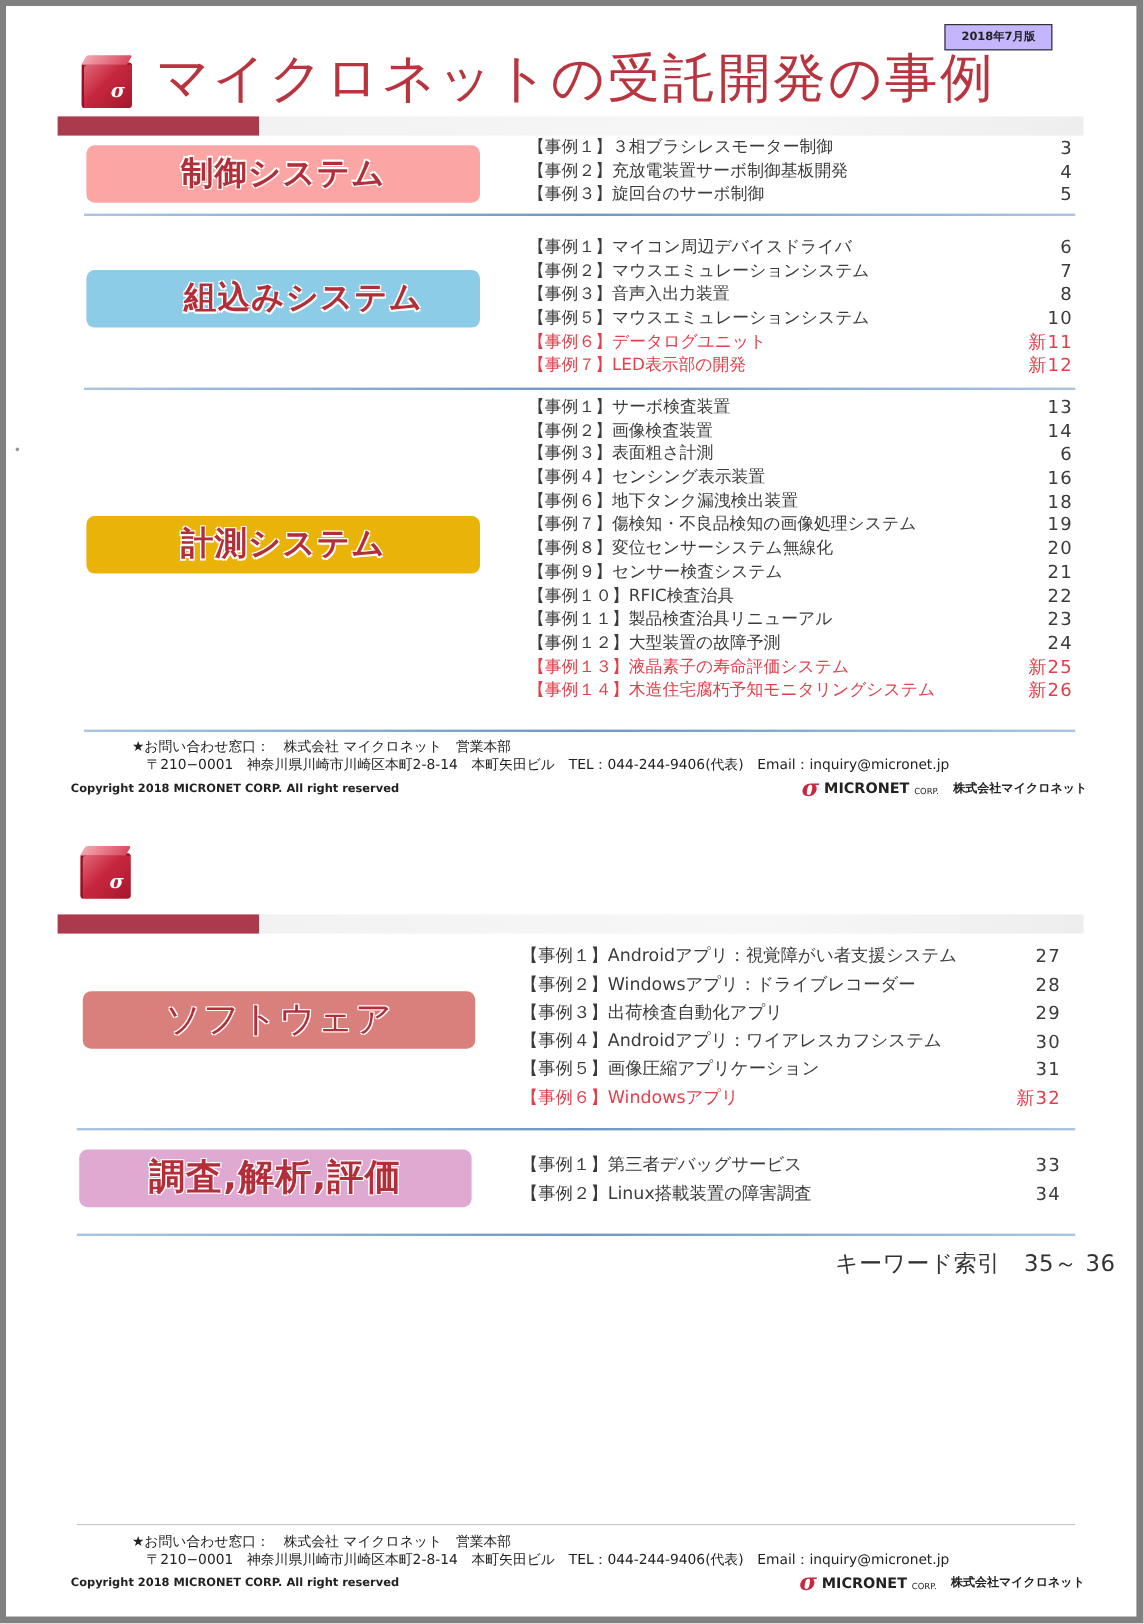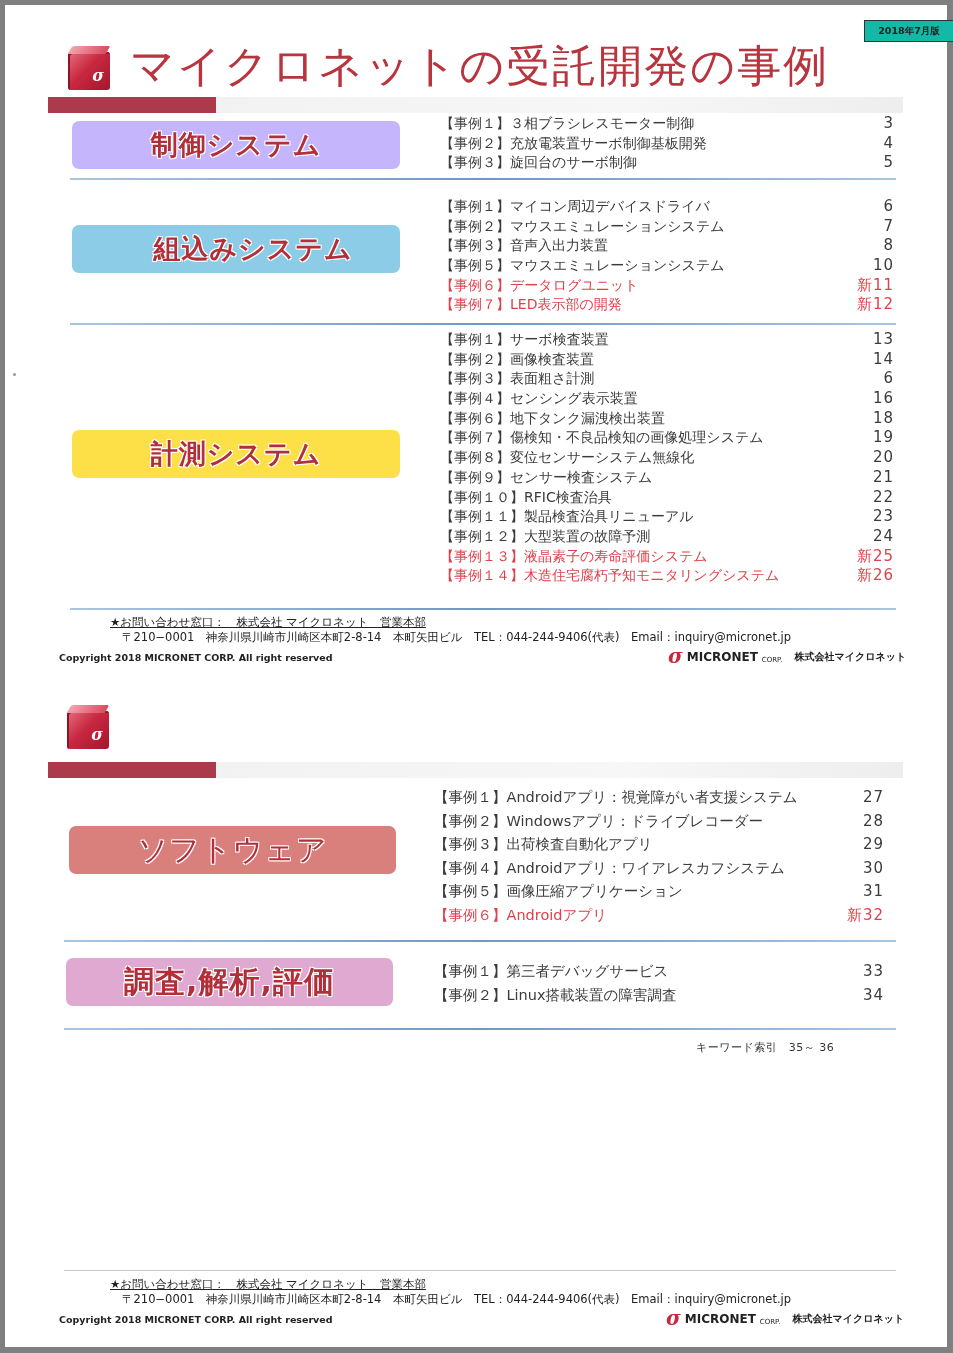--- a/index.html
+++ b/index.html
@@ -1,59 +1,59 @@
 <!DOCTYPE html>
 <html><head>
   <meta charset="utf-8">
   <style>
     * { box-sizing: border-box; margin: 0; padding: 0; }
     html, body { width: 953px; height: 1353px; background: #ffffff; overflow: hidden; }
     body { font-family: "DejaVu Sans", "Liberation Sans", sans-serif; color: #3a3a3a; position: relative; }
     .frame { position: absolute; left: 0; top: 0; width: 953px; height: 1353px; border: 5px solid #808080; border-right-width: 6px; border-bottom-width: 6px; }
     .abs { position: absolute; }
 
-    .edition { left: 864px; top: 20px; width: 90px; height: 22px; border: 1px solid #333; font-size: 9.5px; font-weight: bold; color: #222; text-align: center; line-height: 20px; background: #14b8a6; }
+    .edition { left: 787px; top: 20px; width: 90px; height: 22px; border: 1px solid #333; font-size: 9.5px; font-weight: bold; color: #222; text-align: center; line-height: 20px; background: #c4b5fd; }
 
     .cube { width: 42px; height: 38px; background: linear-gradient(135deg, #e4707f 0%, #c8283f 45%, #a5162e 100%); border-radius: 3px; box-shadow: 2px 2px 0 #8e1326 inset; }
     .cube::before { content: ""; position: absolute; left: 2px; top: -6px; width: 38px; height: 8px; background: linear-gradient(90deg, #f2a4ae, #d94a5f); transform: skewX(-30deg); border-radius: 2px 2px 0 0; }
     .cube .mark { position: absolute; right: 6px; bottom: 6px; color: #fff; font-style: italic; font-weight: bold; font-size: 16px; line-height: 16px; font-family: "DejaVu Serif", serif; }
 
     .main-title { left: 130px; top: 40px; font-size: 44px; color: #b8343e; letter-spacing: 2px; font-family: "DejaVu Sans", sans-serif; white-space: nowrap; line-height: 52px; }
 
     .head-bar { height: 16px; }
     .head-bar .red { position: absolute; left: 0; top: 0; width: 168px; height: 16px; background: #ab3a4c; }
     .head-bar .fade { position: absolute; left: 168px; top: 0; right: 0; height: 16px; background: linear-gradient(90deg, #f2f2f2, #f7f7f7 60%, #eeeeee); }
 
     .cat { left: 72px; width: 328px; height: 48px; border-radius: 7px; text-align: center; line-height: 48px; font-size: 27px; font-weight: bold; color: #b22f3a; letter-spacing: 1px; text-shadow: 1px 1px 0 #fff, -1px -1px 0 #fff, 1px -1px 0 #fff, -1px 1px 0 #fff; }
-    .cat.orange { background: #c4b5fd; }
+    .cat.orange { background: #fca5a5; }
     .cat.blue { background: #8ccce6; padding-left: 34px; }
-    .cat.green { background: #fde047; }
+    .cat.green { background: #eab308; }
     .cat.rose { background: #d97f7c; left: 69px; width: 327px; height: 48px; font-weight: normal; font-size: 30px; }
     .cat.pink { background: #dfa9d2; left: 66px; width: 327px; height: 48px; font-size: 30px; }
 
     .sep { height: 2px; background: linear-gradient(90deg, #a9c5e0, #6f98c4 50%, #a9c5e0); }
 
     .list { left: 440px; width: 456px; }
     .row { position: relative; height: 19.7px; font-size: 14px; line-height: 19.7px; white-space: nowrap; color: #3b3b3b; }
     .row .lbl { position: absolute; left: 0; top: 0; }
     .row .pg { position: absolute; right: 2px; top: 0; font-size: 15px; letter-spacing: 1px; }
     .row.new { color: #e0404b; }
 
     .list2 { left: 434px; width: 452px; }
     .list2 .row { height: 23.5px; line-height: 23.5px; font-size: 14.5px; }
 
-    .footer .contact1 { font-size: 11.5px; color: #222; white-space: nowrap; text-decoration: underline; }
+    .footer .contact1 { font-size: 11.5px; color: #222; white-space: nowrap; }
     .footer .contact2 { font-size: 11.5px; color: #222; white-space: nowrap; }
     .footer .copy { font-size: 9.5px; color: #222; font-weight: bold; white-space: nowrap; }
     .footer .brand { white-space: nowrap; font-size: 12px; color: #222; font-weight: bold; display: flex; align-items: flex-end; gap: 4px; }
     .brand .logo-mark { color: #c8283f; font-size: 20px; font-style: italic; font-family: "DejaVu Serif", serif; line-height: 16px; font-weight: bold; }
     .brand .corp { font-size: 7px; font-weight: normal; margin-right: 8px; }
     .brand .jp { font-size: 10px; }
 
-    .keyword { left: 696px; top: 1040px; font-size: 11px; color: #333; white-space: nowrap; letter-spacing: 0.5px; }
+    .keyword { left: 696px; top: 1040px; font-size: 19px; color: #333; white-space: nowrap; letter-spacing: 0.5px; }
     .speck { width: 3px; height: 3px; background: #999; border-radius: 50%; }
   </style>
 </head>
 <body>
 
 <div class="frame"></div>
 
 <div class="abs edition">2018年7月版</div>
 
 <div class="abs cube" style="left:68px; top:52px;">
@@ -205,21 +205,21 @@
     </div>
   <div class="row">
       <span class="lbl">【事例４】Androidアプリ：ワイアレスカフシステム</span>
       <span class="pg">30</span>
     </div>
   <div class="row">
       <span class="lbl">【事例５】画像圧縮アプリケーション</span>
       <span class="pg">31</span>
     </div>
   <div class="row new">
-      <span class="lbl">【事例６】Androidアプリ</span>
+      <span class="lbl">【事例６】Windowsアプリ</span>
       <span class="pg">新32</span>
     </div>
 </div>
 <div class="abs sep" style="left:64px; top:940px; width:832px;"></div>
 
 <div class="abs cat pink" style="top:958px;">調査,解析,評価</div>
 <div class="abs list2" style="top:960px;">
   <div class="row">
       <span class="lbl">【事例１】第三者デバッグサービス</span>
       <span class="pg">33</span>

